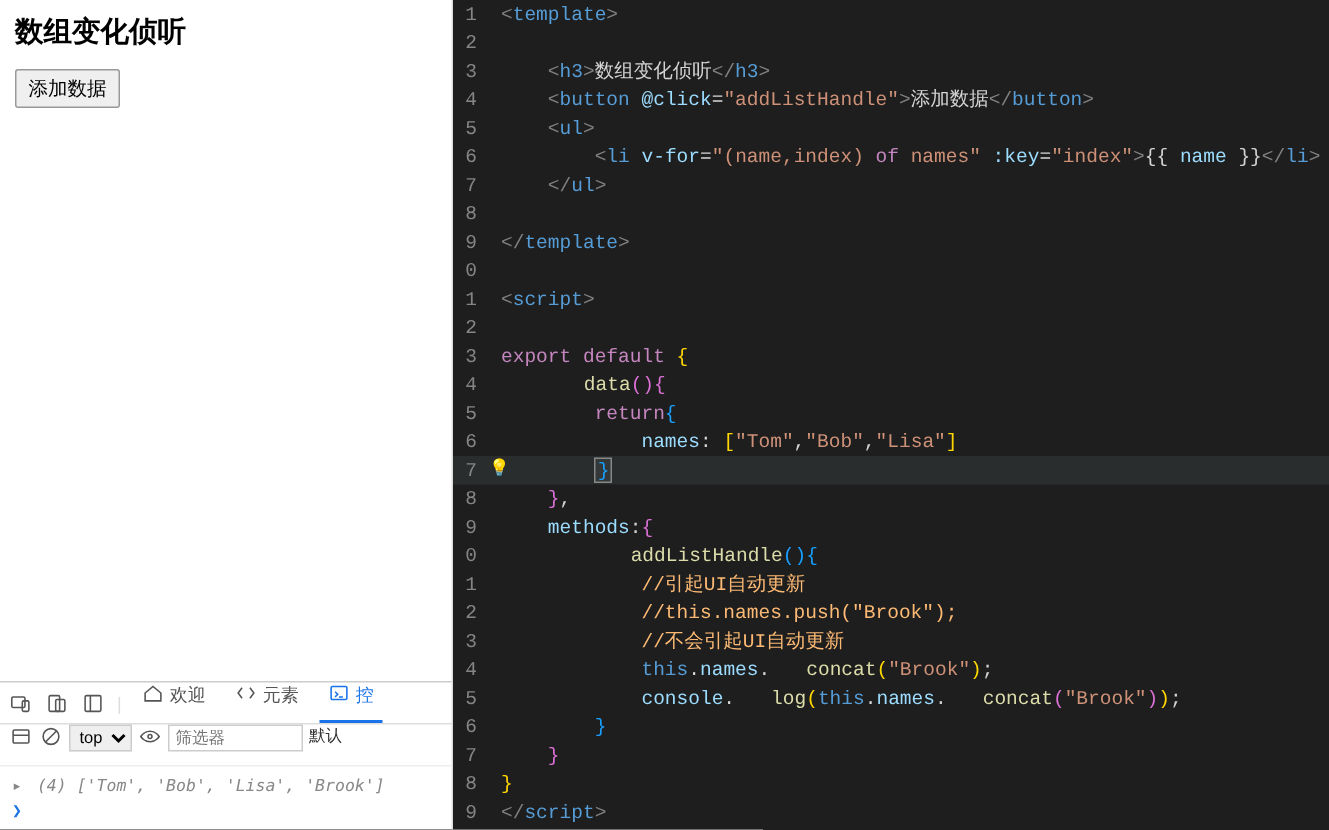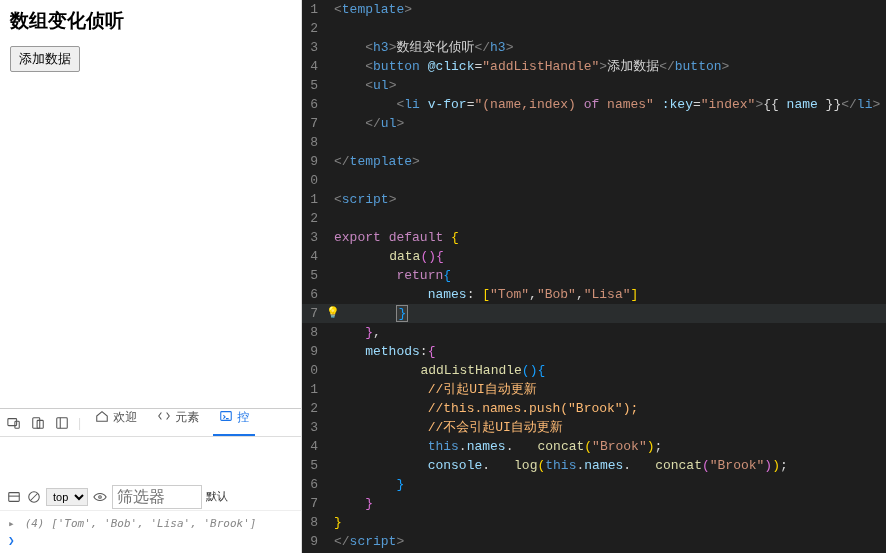--- a/index.html
+++ b/index.html
@@ -76,35 +76,34 @@
   height: 100%;
   cursor: pointer;
   color: #555;
 }
 .dt-tab.active {
   border-bottom: 2px solid #1a73e8;
   color: #1a73e8;
 }
 .dt-row2 {
   display: flex;
-  align-items: center;
+  align-items: flex-start;
   height: 28px;
   padding: 0 6px;
   gap: 4px;
   border-bottom: 1px solid #eee;
-  margin-top: 46px;
 }
 .dt-row2 .ico { width:16px; height:16px; display:flex; align-items:center; justify-content:center; color:#555; cursor:pointer;}
 .dt-row2 select {
   font-size: 11px;
   border: 1px solid #ccc;
   padding: 1px 2px;
 }
 .dt-row2 input {
-  font-size: 16px;
+  font-size: 11px;
   border: 1px solid #ccc;
   padding: 2px 4px;
   width: 90px;
 }
 .dt-console {
   padding: 6px 8px;
   font-family: Consolas, monospace;
   font-size: 11px;
 }
 .dt-console .arrow { color: #888; display:inline-block; width:10px;}

